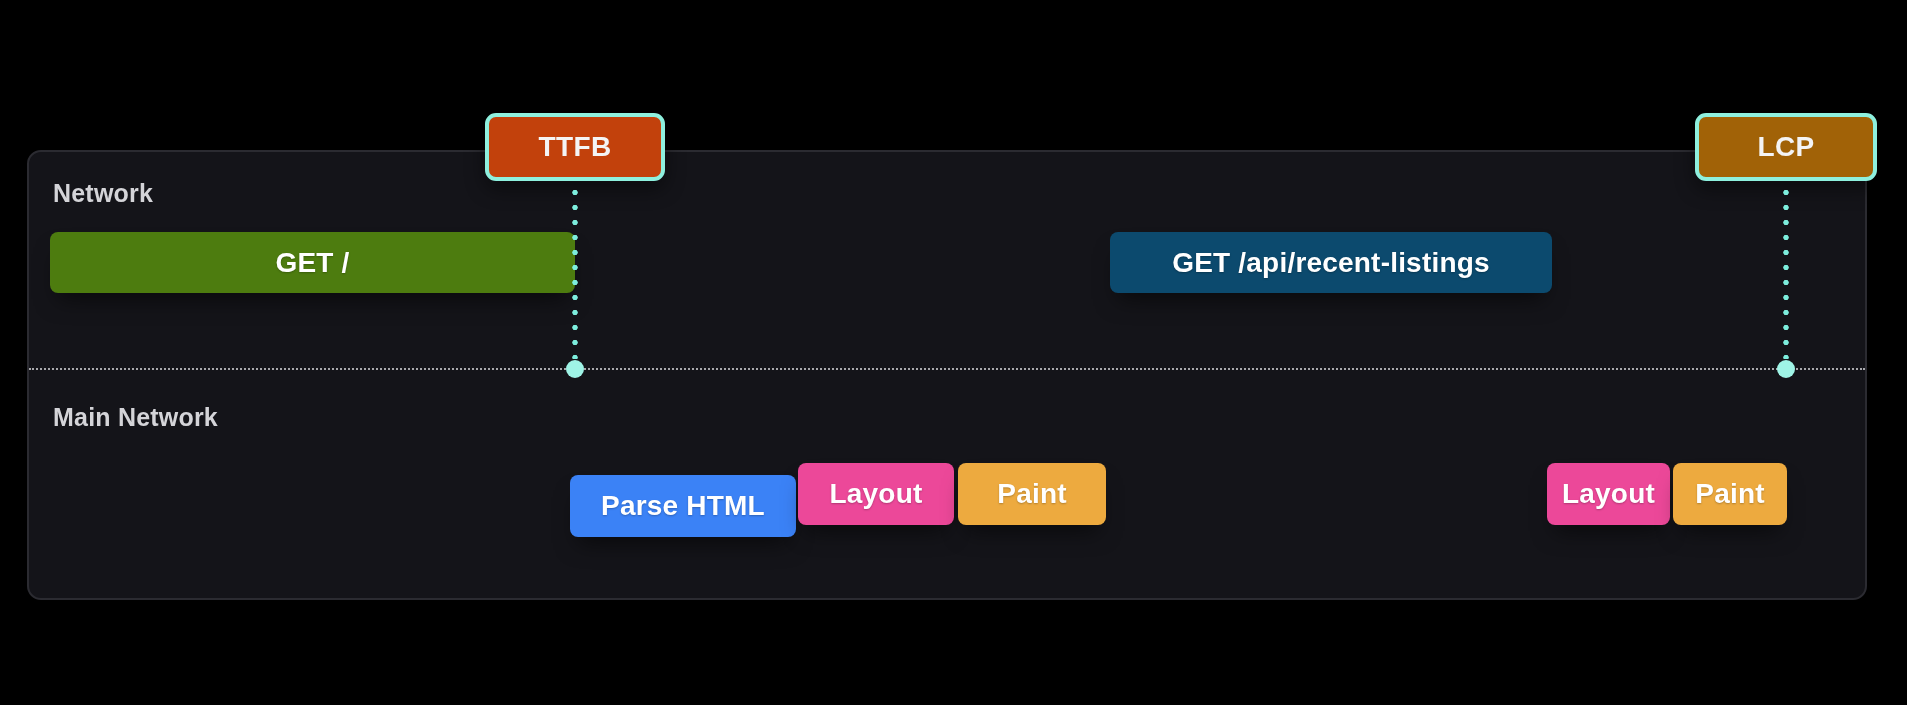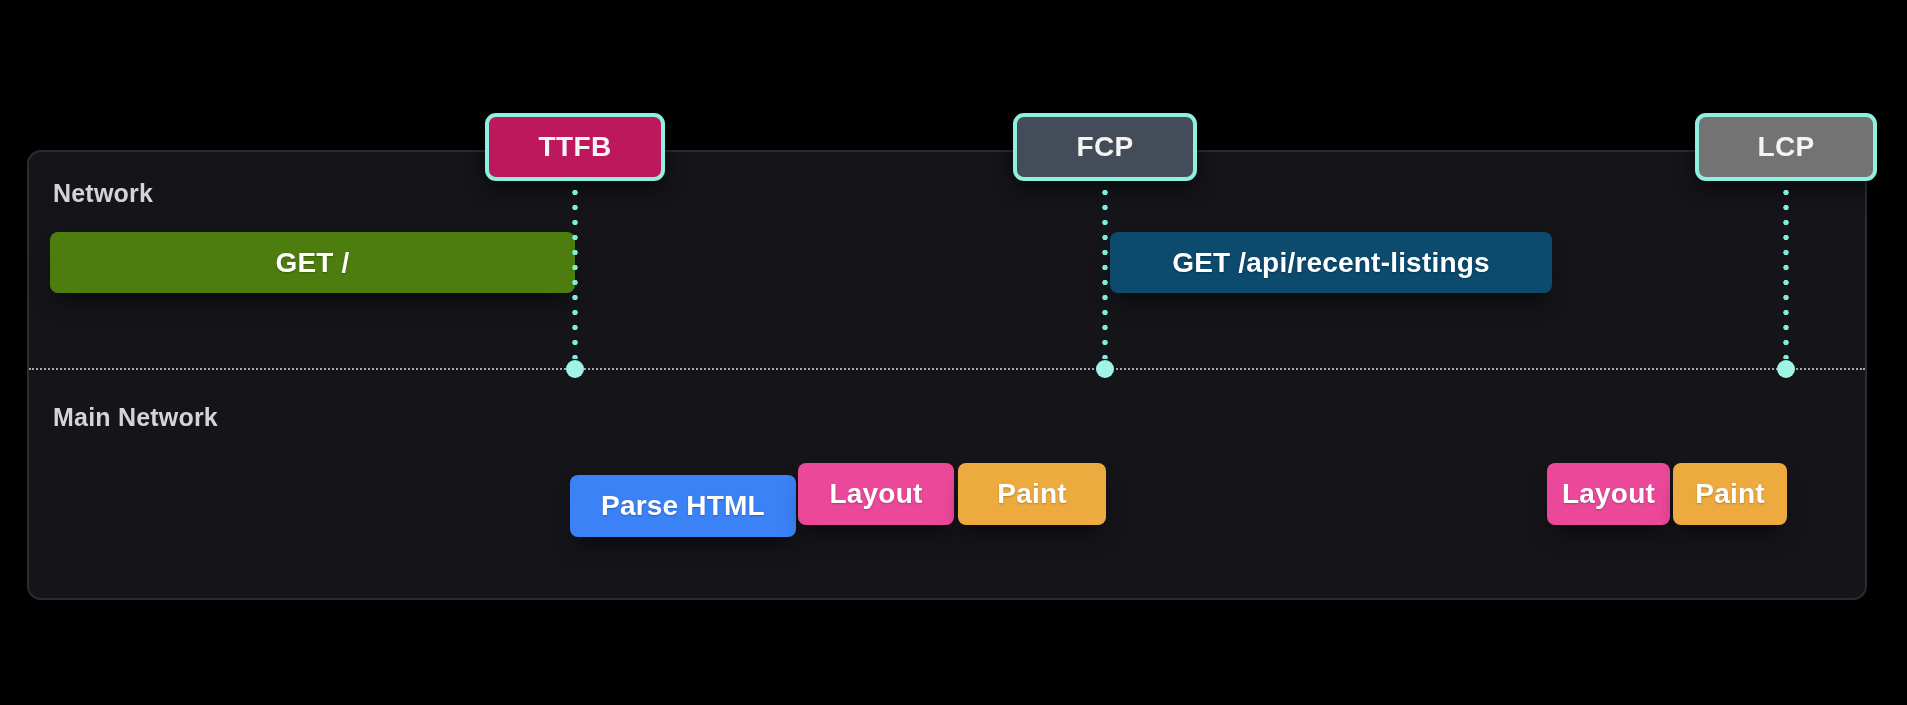--- a/index.html
+++ b/index.html
@@ -128,30 +128,25 @@
     <div class="bar task bar-layout-1" style="background: rgb(236, 72, 153);">Layout</div>
 
     <div class="bar task bar-paint-1" style="background: rgb(237, 170, 63);">Paint</div>
 
     <div class="bar task bar-layout-2" style="background: rgb(236, 72, 153);">Layout</div>
 
     <div class="bar task bar-paint-2" style="background: rgb(237, 170, 63);">Paint</div>
   </div>
 
   <div class="marker marker-ttfb">
-    <div class="marker-badge" style="background: #be185d; border-color: rgb(142, 240, 222);">TTFB</div>
+    <div class="marker-badge" style="background: #c2410c; border-color: rgb(142, 240, 222);">TTFB</div>
     <div class="marker-line"></div>
     <div class="marker-dot" style="background: rgb(159, 244, 230);"></div>
   </div>
 
-  <div class="marker marker-fcp">
-    <div class="marker-badge" style="background: rgb(69, 76, 89); border-color: rgb(142, 240, 222);">FCP</div>
-    <div class="marker-line"></div>
-    <div class="marker-dot" style="background: rgb(159, 244, 230);"></div>
-  </div>
 
   <div class="marker marker-lcp">
-    <div class="marker-badge" style="background: #737373; border-color: rgb(142, 240, 222);">LCP</div>
+    <div class="marker-badge" style="background: #a16207; border-color: rgb(142, 240, 222);">LCP</div>
     <div class="marker-line"></div>
     <div class="marker-dot" style="background: rgb(159, 244, 230);"></div>
   </div>
 
 </div>
 
 </body></html>

